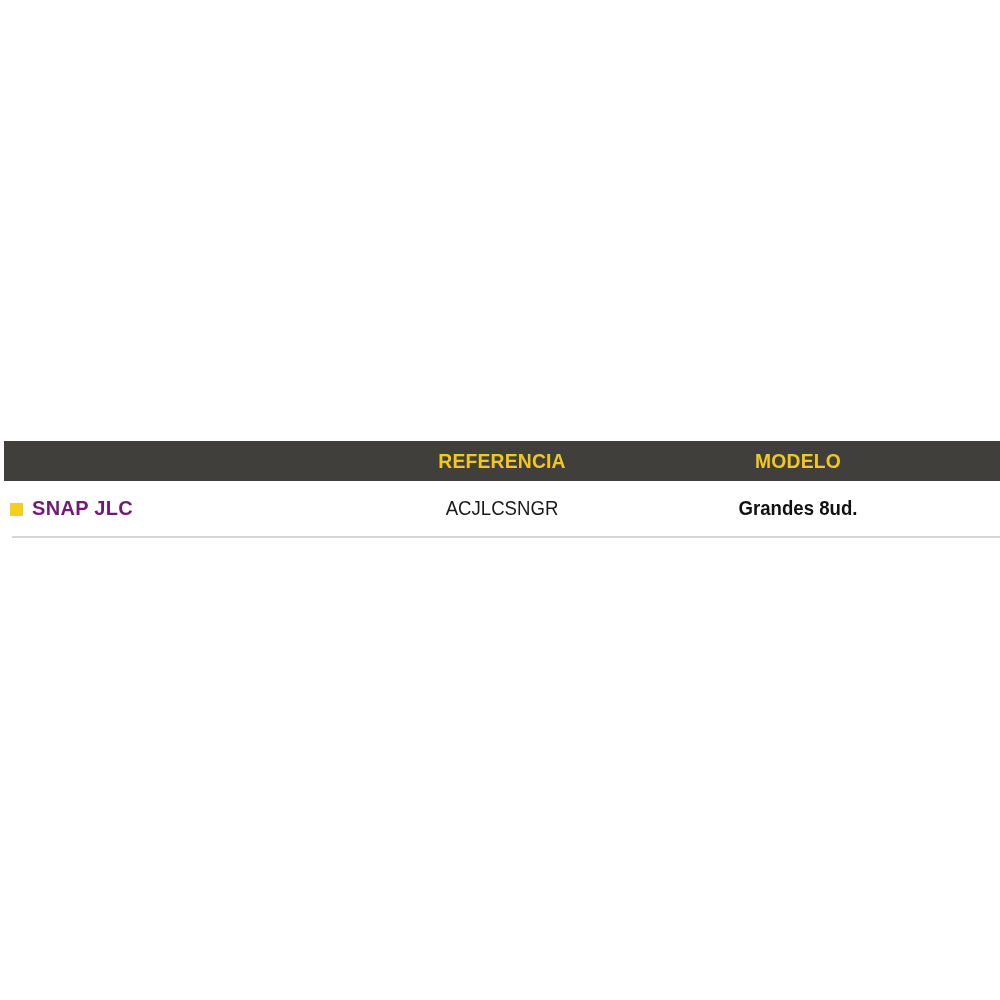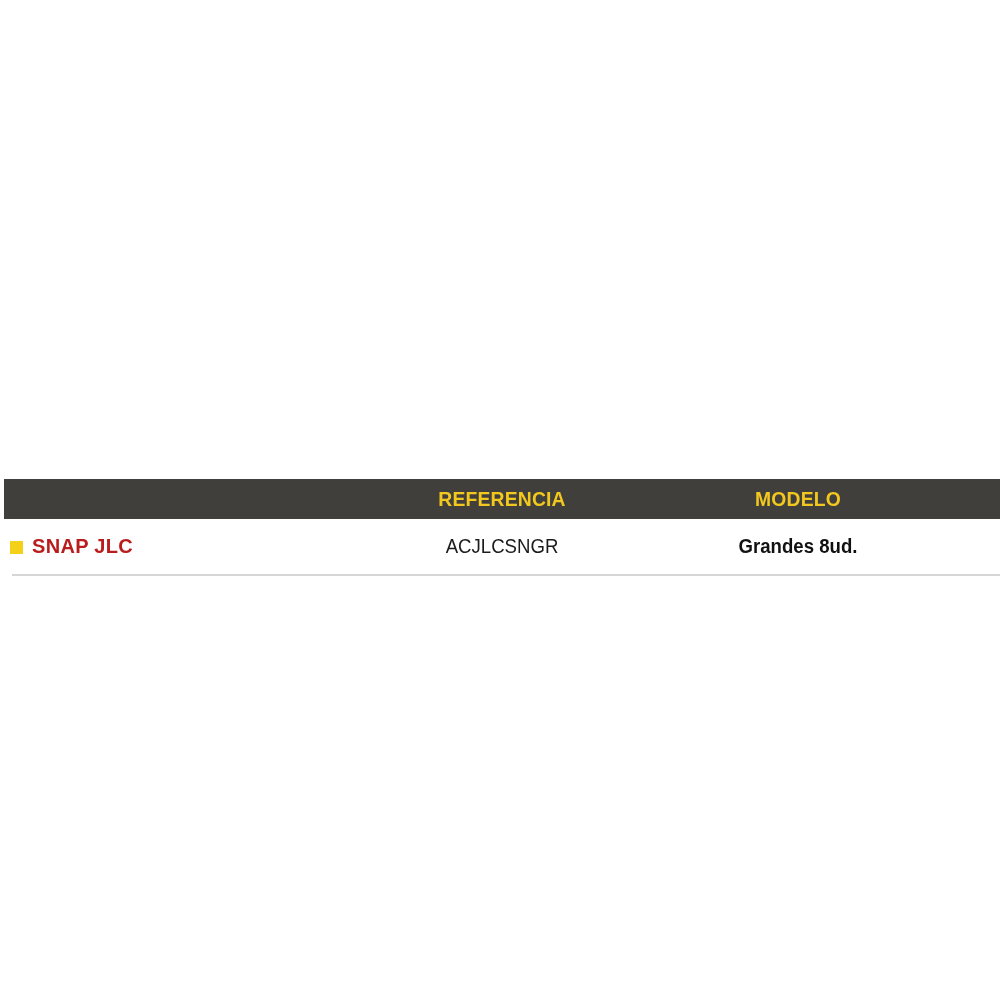--- a/index.html
+++ b/index.html
@@ -33,21 +33,20 @@
     width: 1000px;
     height: 441px;
   }
 
   
   .table-block {
     position: absolute;
     left: 0;
     top: 441px;
     width: 1000px;
-    margin-top: 38px;
   }
 
   
   .table-header {
     position: relative;
     margin-left: 4px;
     width: 996px;
     height: 40px;
     background: #413F3B;
     display: flex;
@@ -115,21 +114,21 @@
     height: 13px;
     background: #F5D018;
     margin-right: 9px;
     flex: 0 0 auto;
     position: relative;
     top: 1px;
   }
   .group-label {
     font-size: 20px;
     font-weight: bold;
-    color: #b91c1c;
+    color: #701a75;
     letter-spacing: 0.3px;
     white-space: nowrap;
   }
 
   
   .bottom-rule {
     margin-left: 8px;
     width: 988px;
     height: 2px;
     background: #d6d6d6;

